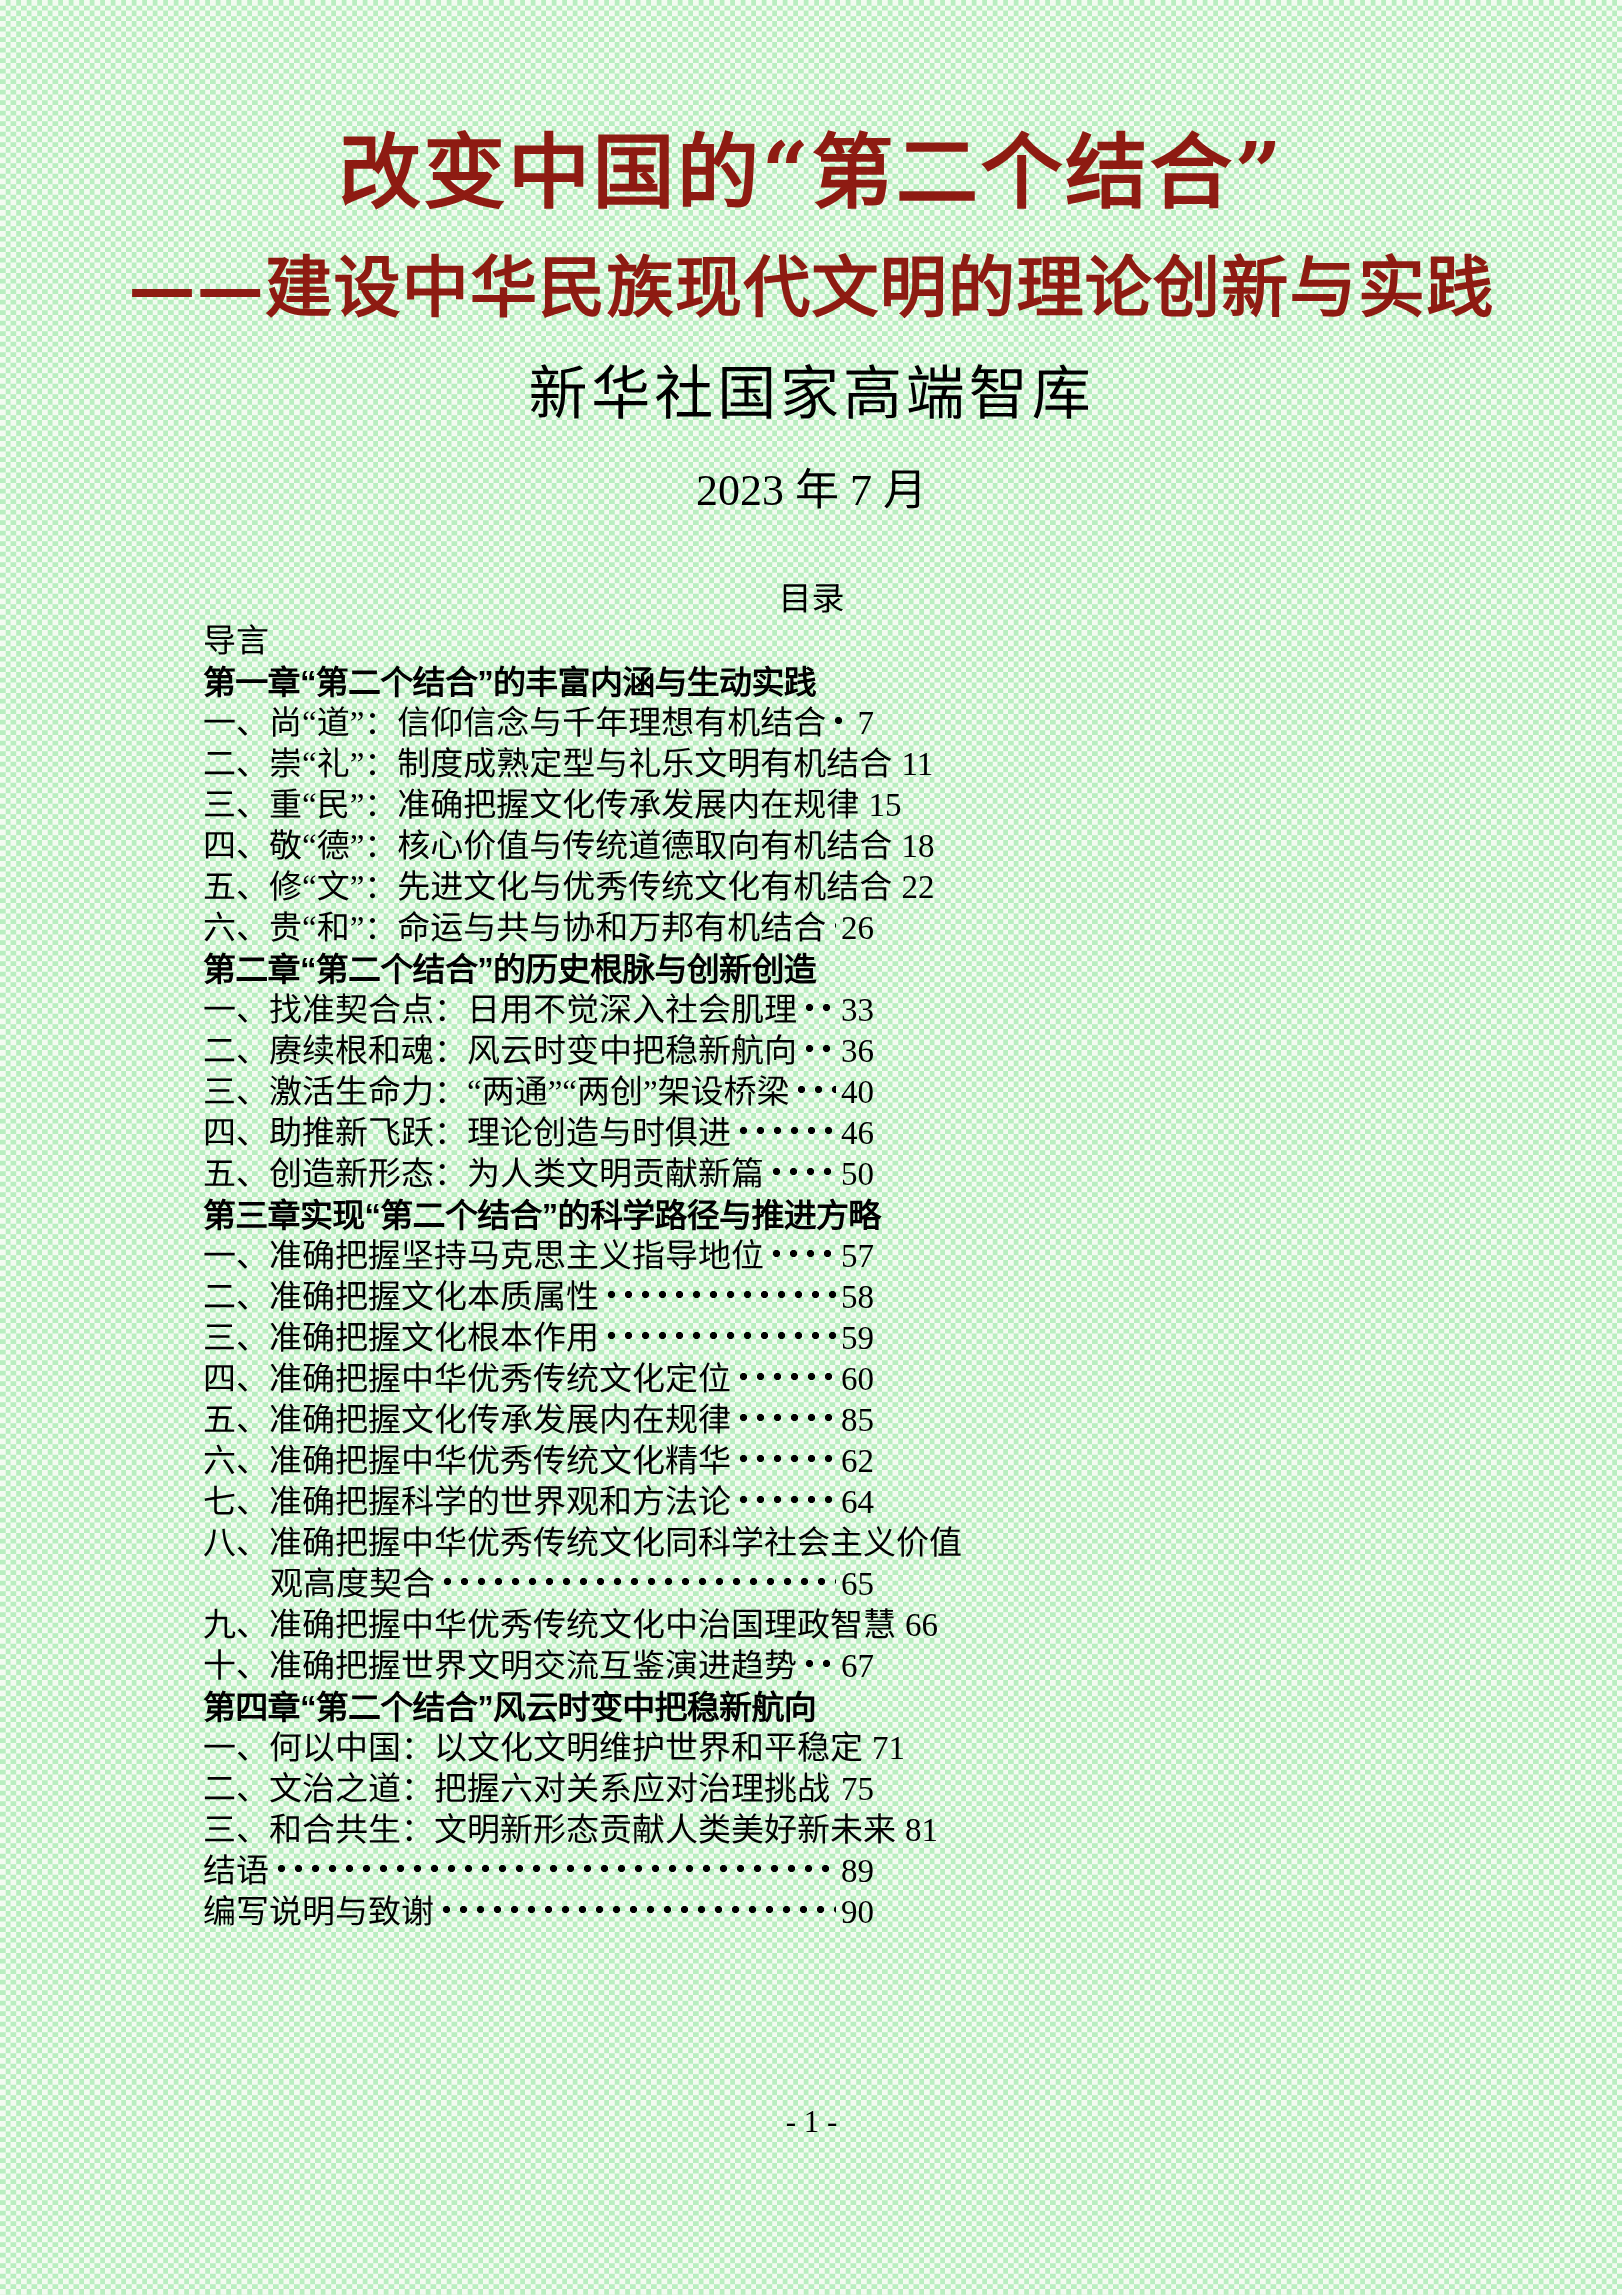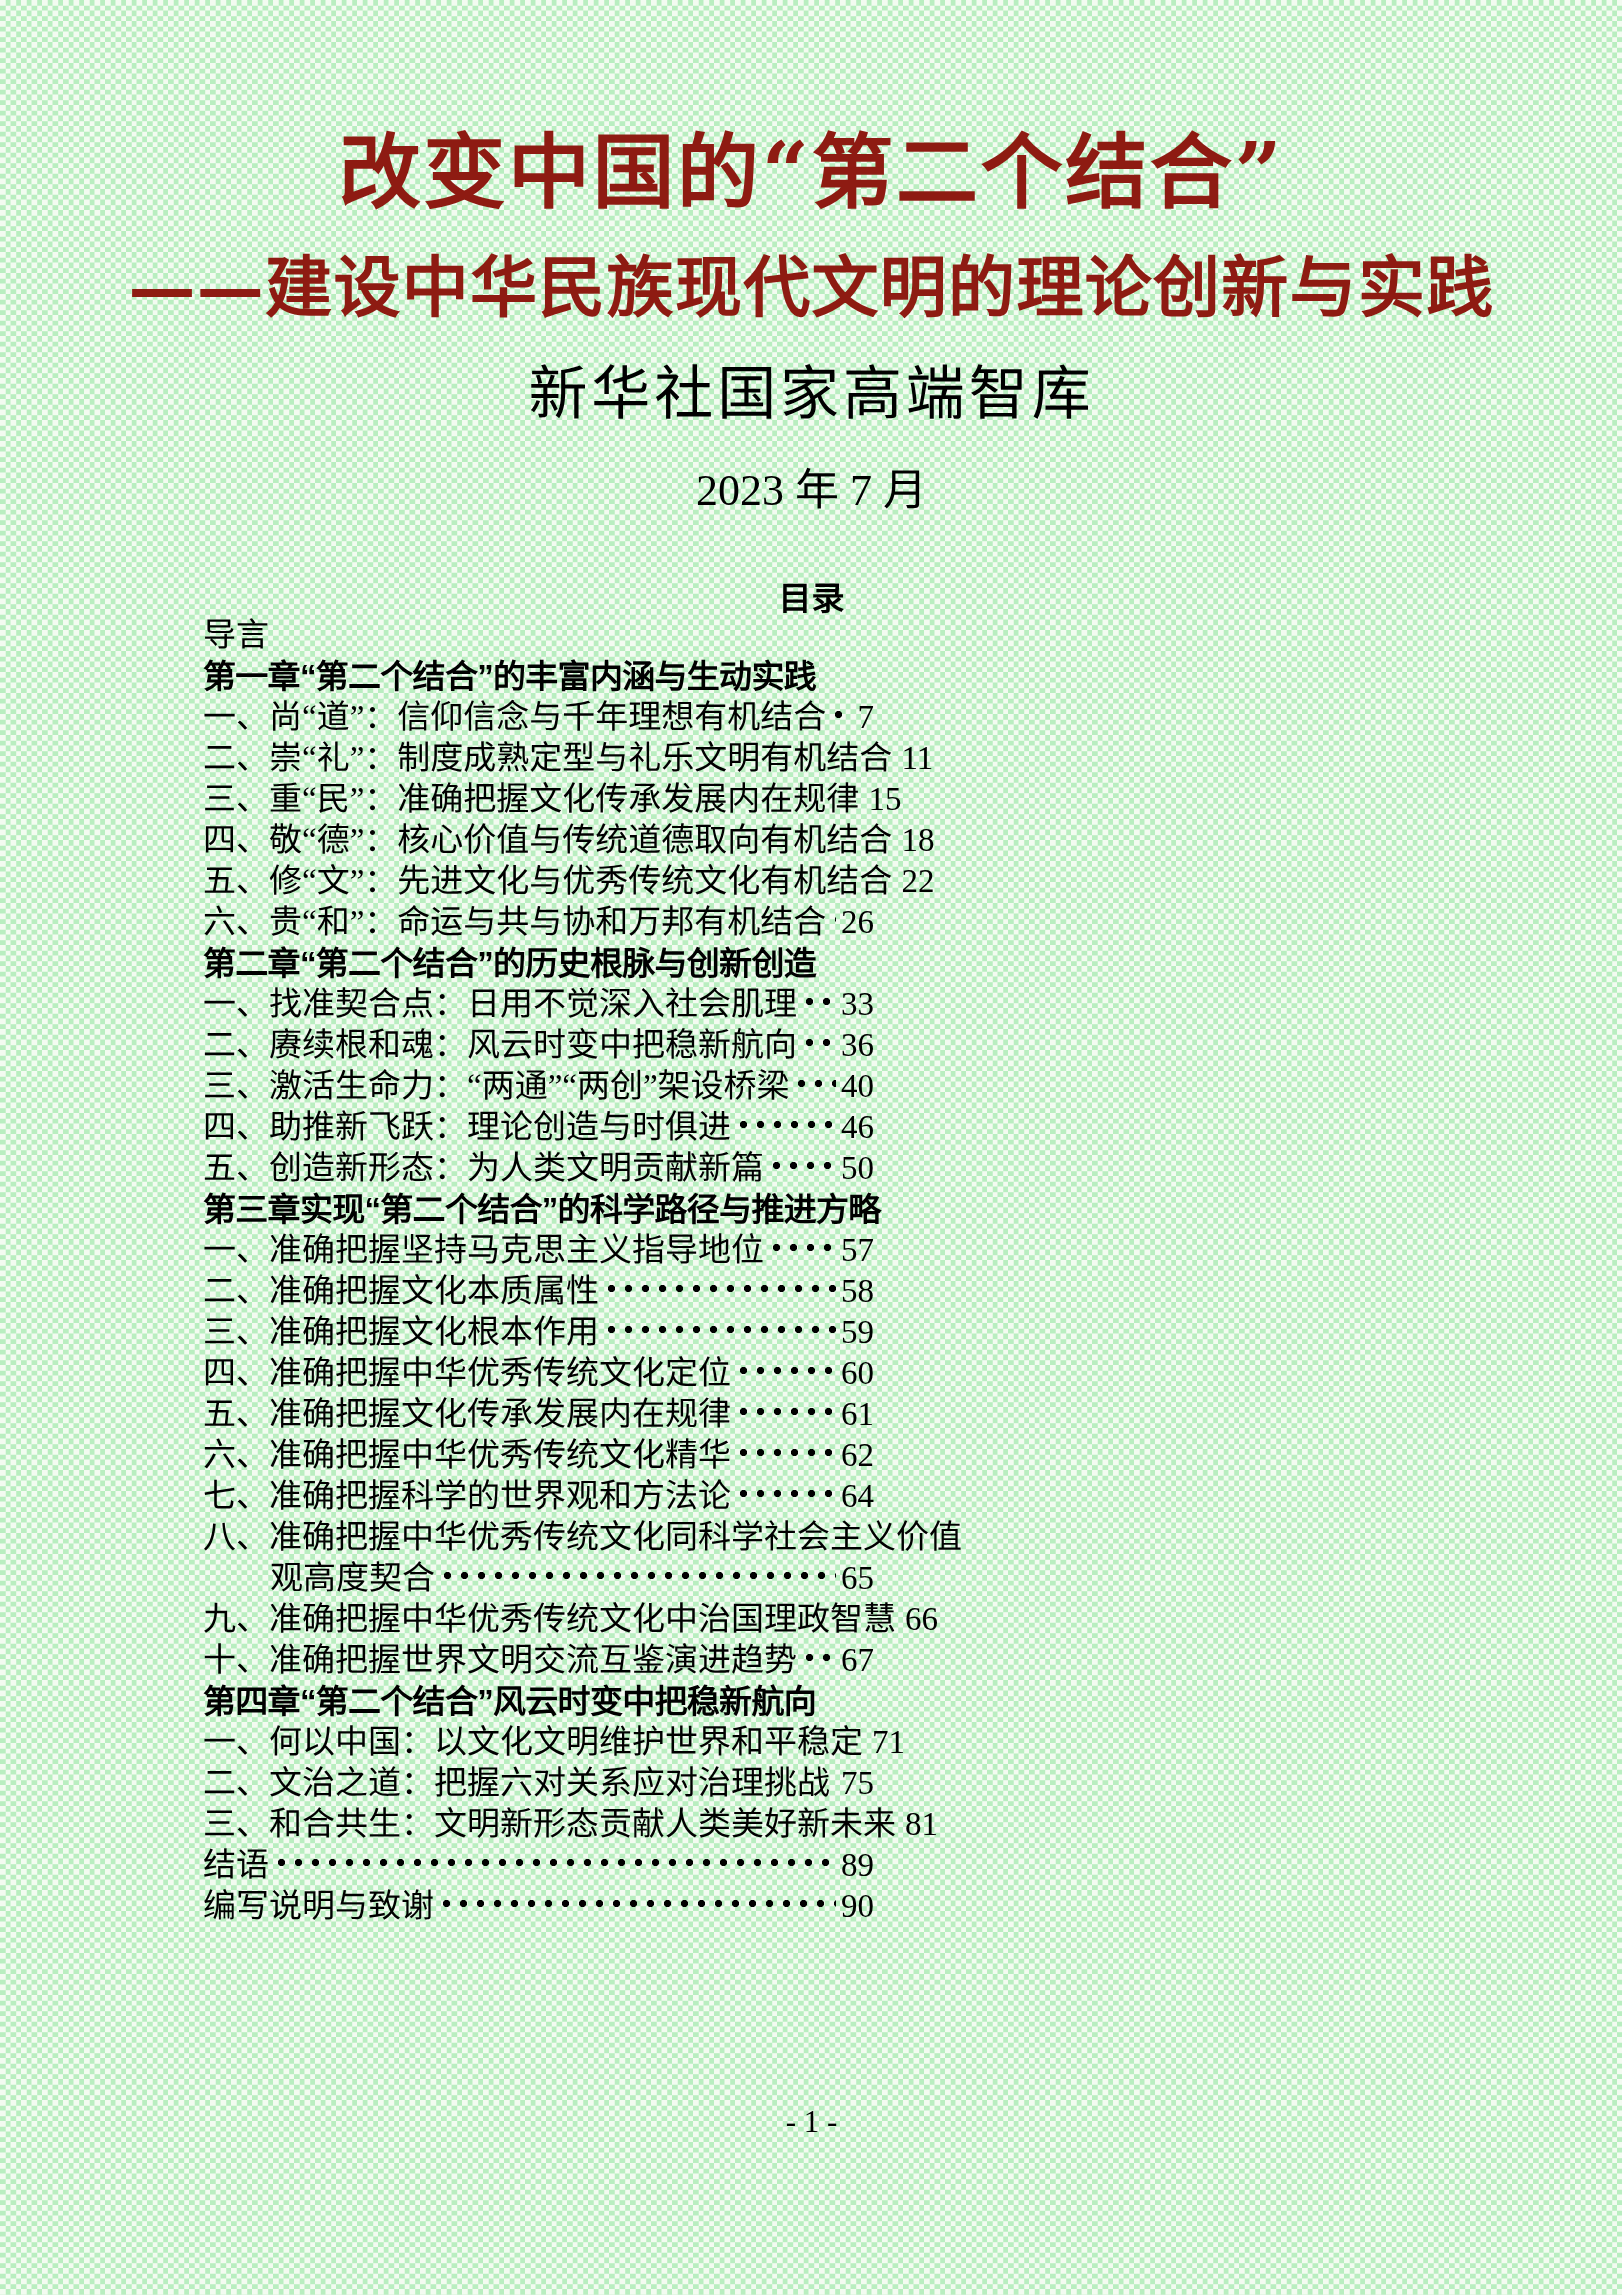--- a/index.html
+++ b/index.html
@@ -56,22 +56,22 @@
     font-size:44px;
     line-height:55px;
     margin-top:37px;
   }
   .toc-section{
     margin-top:60px;
   }
   .toc-heading{
     text-align:center;
     font-size:33px;
-    font-weight:bold;
-    height:41px;
+    font-weight:normal;
+    height:47px;
     line-height:41px;
     font-family:"Liberation Sans","DejaVu Sans",sans-serif;
   }
   .toc-list{
     margin-left:203px;
     width:671px;
   }
   .toc-line{
     display:flex;
     align-items:flex-start;
@@ -212,21 +212,21 @@
           <span class="pg">59</span>
         </div>
         <div class="toc-line item">
           <span class="toc-text">四、准确把握中华优秀传统文化定位</span>
           <span class="dots"></span>
           <span class="pg">60</span>
         </div>
         <div class="toc-line item">
           <span class="toc-text">五、准确把握文化传承发展内在规律</span>
           <span class="dots"></span>
-          <span class="pg">61</span>
+          <span class="pg">85</span>
         </div>
         <div class="toc-line item">
           <span class="toc-text">六、准确把握中华优秀传统文化精华</span>
           <span class="dots"></span>
           <span class="pg">62</span>
         </div>
         <div class="toc-line item">
           <span class="toc-text">七、准确把握科学的世界观和方法论</span>
           <span class="dots"></span>
           <span class="pg">64</span>

